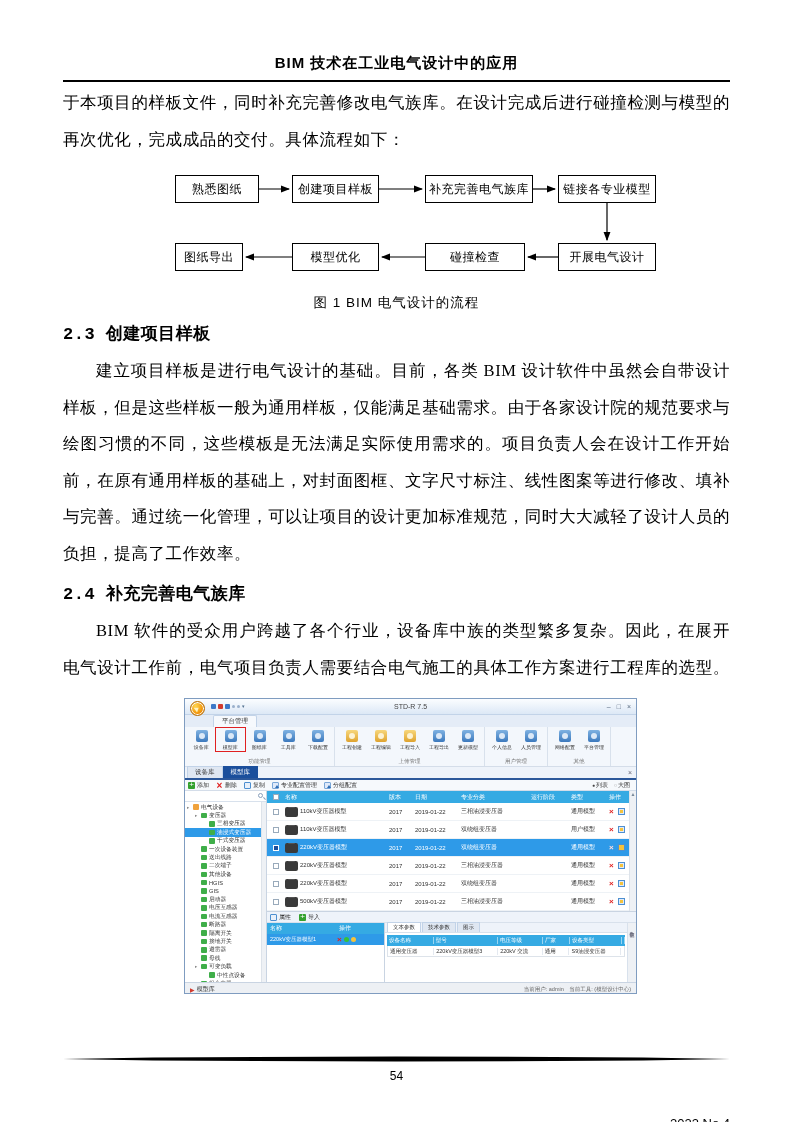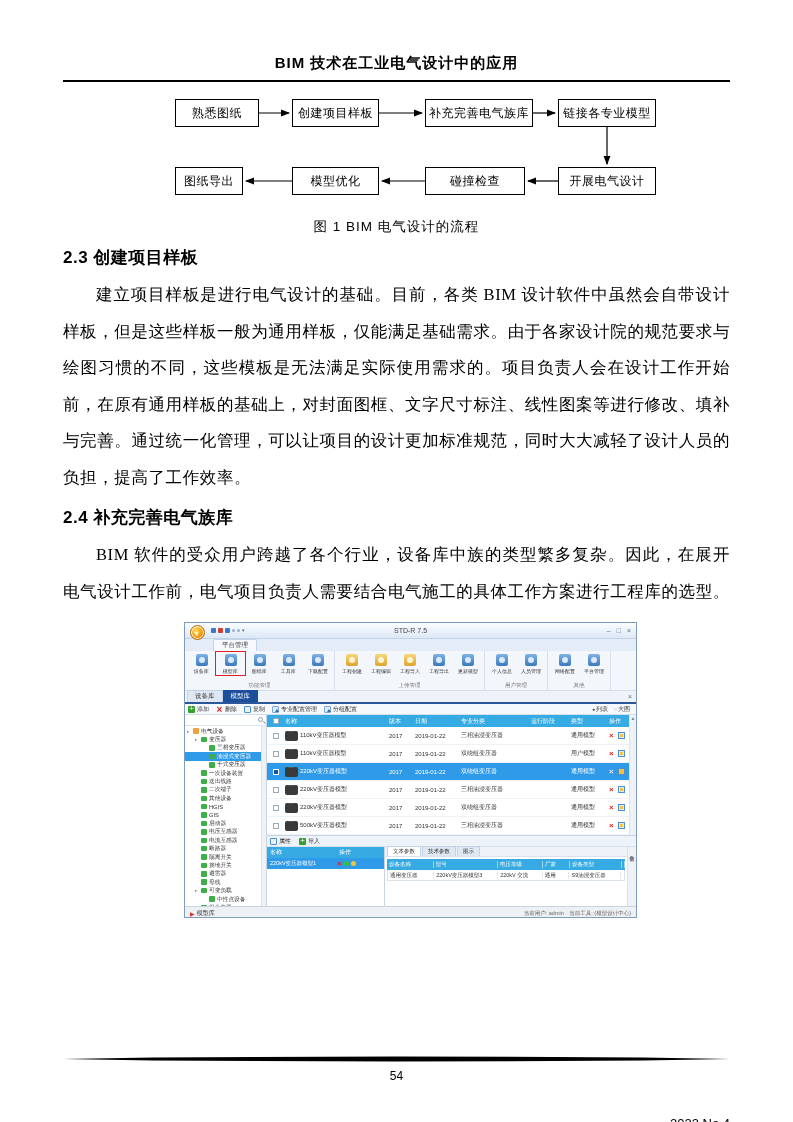--- a/index.html
+++ b/index.html
@@ -8,21 +8,21 @@
           font-family:"Liberation Serif","DejaVu Serif",serif; color:#000; }
   .content { position:absolute; left:63px; top:0; width:667px; }
 
   
   .doc-header { margin-top:54px; text-align:center; font-family:"Liberation Sans","DejaVu Sans",sans-serif;
                 font-weight:bold; font-size:15px; letter-spacing:1px; }
   .header-rule { margin-top:7px; border-top:2px solid #000; }
   .para { font-size:16.5px; line-height:36.5px; text-align:justify; letter-spacing:0.6px; }
   .para.indent { text-indent:2em; }
   .p1 { margin-top:3px; }
-  .sec-heading { font-family:Liberation Sans, sans-serif; font-weight:bold;
+  .sec-heading { font-family:Liberation Mono, monospace; font-weight:bold;
                  font-size:17px; margin:10px 0 8px 0; letter-spacing:0.5px; }
   .fig-caption { text-align:center; font-size:13.5px; letter-spacing:1px; margin-top:4px;
                  font-family:"Liberation Sans","DejaVu Sans",sans-serif; }
 
   
   .fig1 { position:relative; height:122px; margin-top:10px; }
   .fig1 svg.arrows { position:absolute; left:0; top:0; }
   .fbox { position:absolute; height:28px; border:1px solid #000; background:#fff;
           display:flex; align-items:center; justify-content:center;
           font-size:12px; font-family:"Liberation Sans","DejaVu Sans",sans-serif; letter-spacing:0.5px; }
@@ -158,20 +158,21 @@
 </style>
 </head>
 <body>
 
 <div class="page">
   <div class="content">
 
     <div class="doc-header">BIM 技术在工业电气设计中的应用</div>
     <div class="header-rule"></div>
 
+    <p class="para p1">于本项目的样板文件，同时补充完善修改电气族库。在设计完成后进行碰撞检测与模型的再次优化，完成成品的交付。具体流程如下：</p>
 
     <div class="fig1">
       <svg class="arrows" width="667" height="122">
         <defs>
           <marker id="ar" markerWidth="8" markerHeight="8" refX="7" refY="3" orient="auto">
             <path d="M0,0 L8,3 L0,6 Z" fill="#000"></path>
           </marker>
         </defs>
         <line x1="180" y1="21" x2="226" y2="21" stroke="#000" stroke-width="1.2" marker-end="url(#ar)"></line>
         <line x1="316" y1="21" x2="359" y2="21" stroke="#000" stroke-width="1.2" marker-end="url(#ar)"></line>

